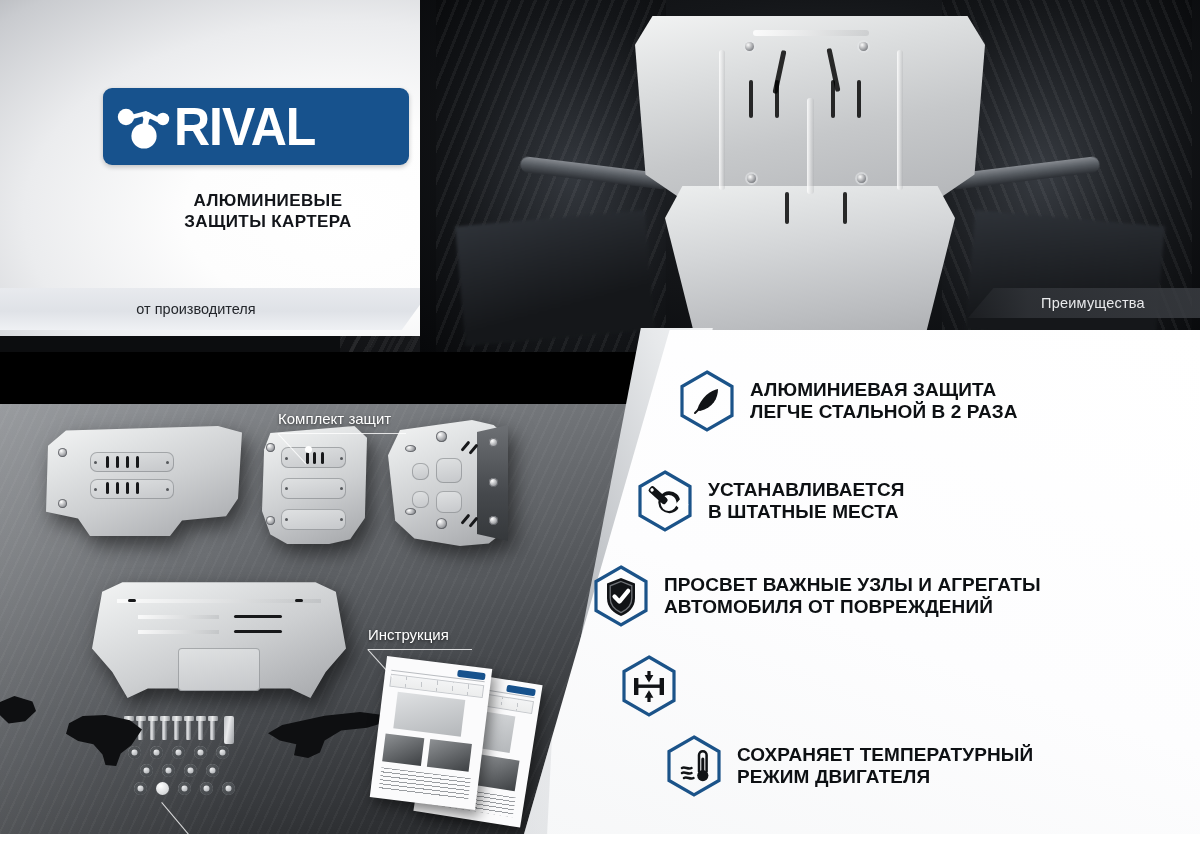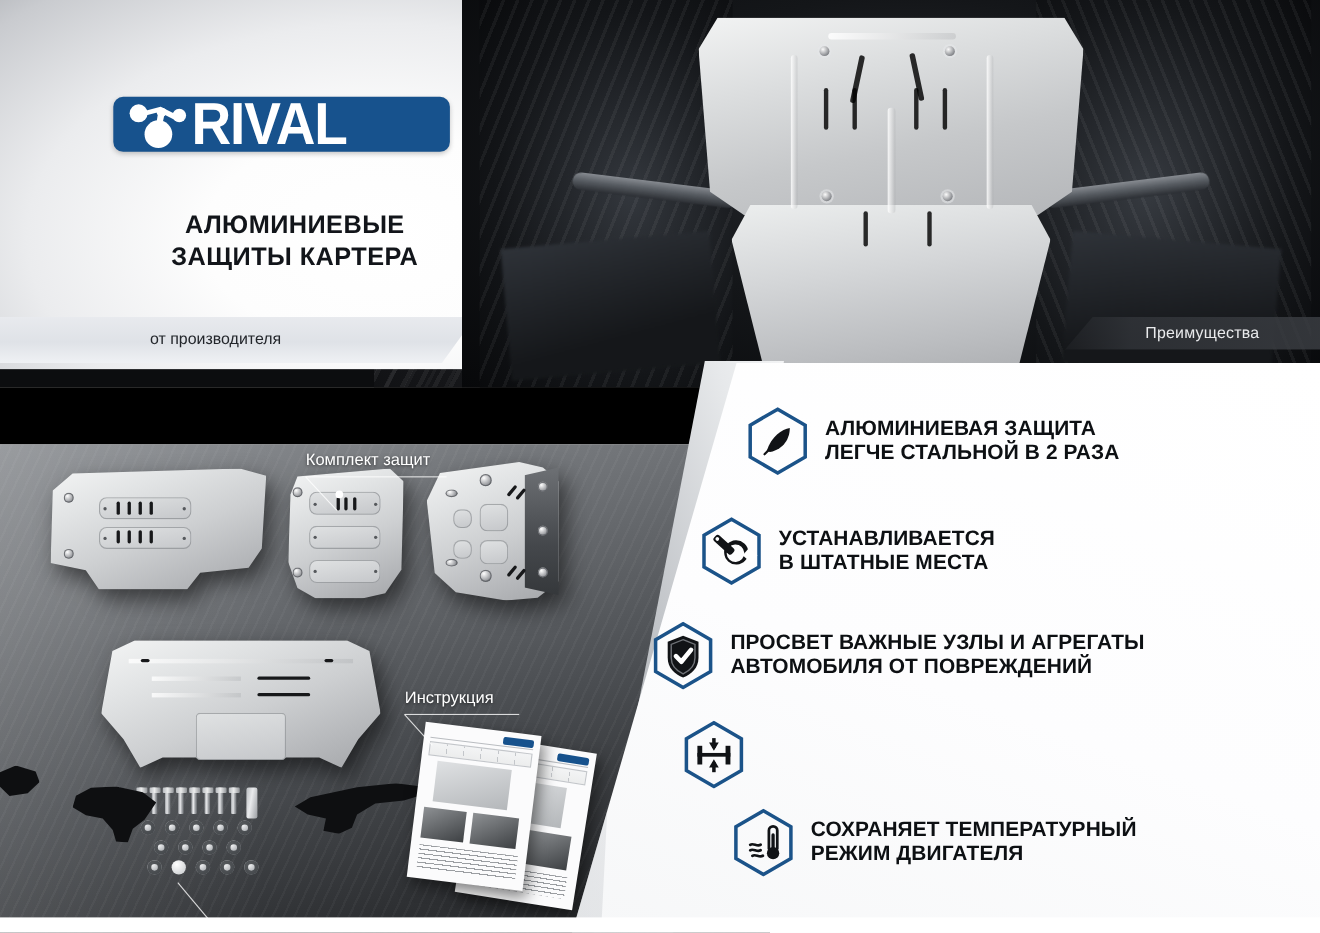--- a/index.html
+++ b/index.html
@@ -48,37 +48,37 @@
   .brand-wedge::after{
     content:""; position:absolute; right:-2px; top:0; width:70px; height:100%;
     background:linear-gradient(95deg, rgba(255,255,255,0) 0%, rgba(255,255,255,.5) 48%, rgba(255,255,255,0) 100%);
     clip-path:polygon(18% 0, 100% 0, 78% 100%, 0 100%);
     pointer-events:none;
   }
 
   
   .logo-plate{
     position:absolute; left:103px; top:88px;
-    width:306px; height:50px;
+    width:306px; height:77px;
     background:#17528d;
     border-radius:9px;
     display:flex; align-items:center;
     box-shadow:0 2px 5px rgba(0,0,0,.22);
   }
   .logo-mark{ width:62px; height:56px; margin-left:11px; flex:0 0 auto; }
   .logo-word{
     color:#fff; font-weight:bold; font-size:50px; letter-spacing:-1px;
     font-family:"Liberation Sans", sans-serif;
     line-height:1; margin-left:-2px; transform:scaleY(1.08);
   }
 
   .brand-title{
     position:absolute; left:103px; top:190px; width:330px;
     text-align:center;
-    color:#12151a; font-weight:bold; font-size:23px; line-height:1.24;
+    color:#12151a; font-weight:bold; font-size:17px; line-height:1.24;
     letter-spacing:.4px;
   }
 
   
   .maker-strip{
     position:absolute; left:0; top:288px; width:432px; height:42px;
     background:linear-gradient(180deg,#e8eaee 0%, #dfe2e7 55%, #eff1f4 100%);
     clip-path:polygon(0 0, 100% 0, 93% 100%, 0 100%);
   }
   .maker-strip span{

